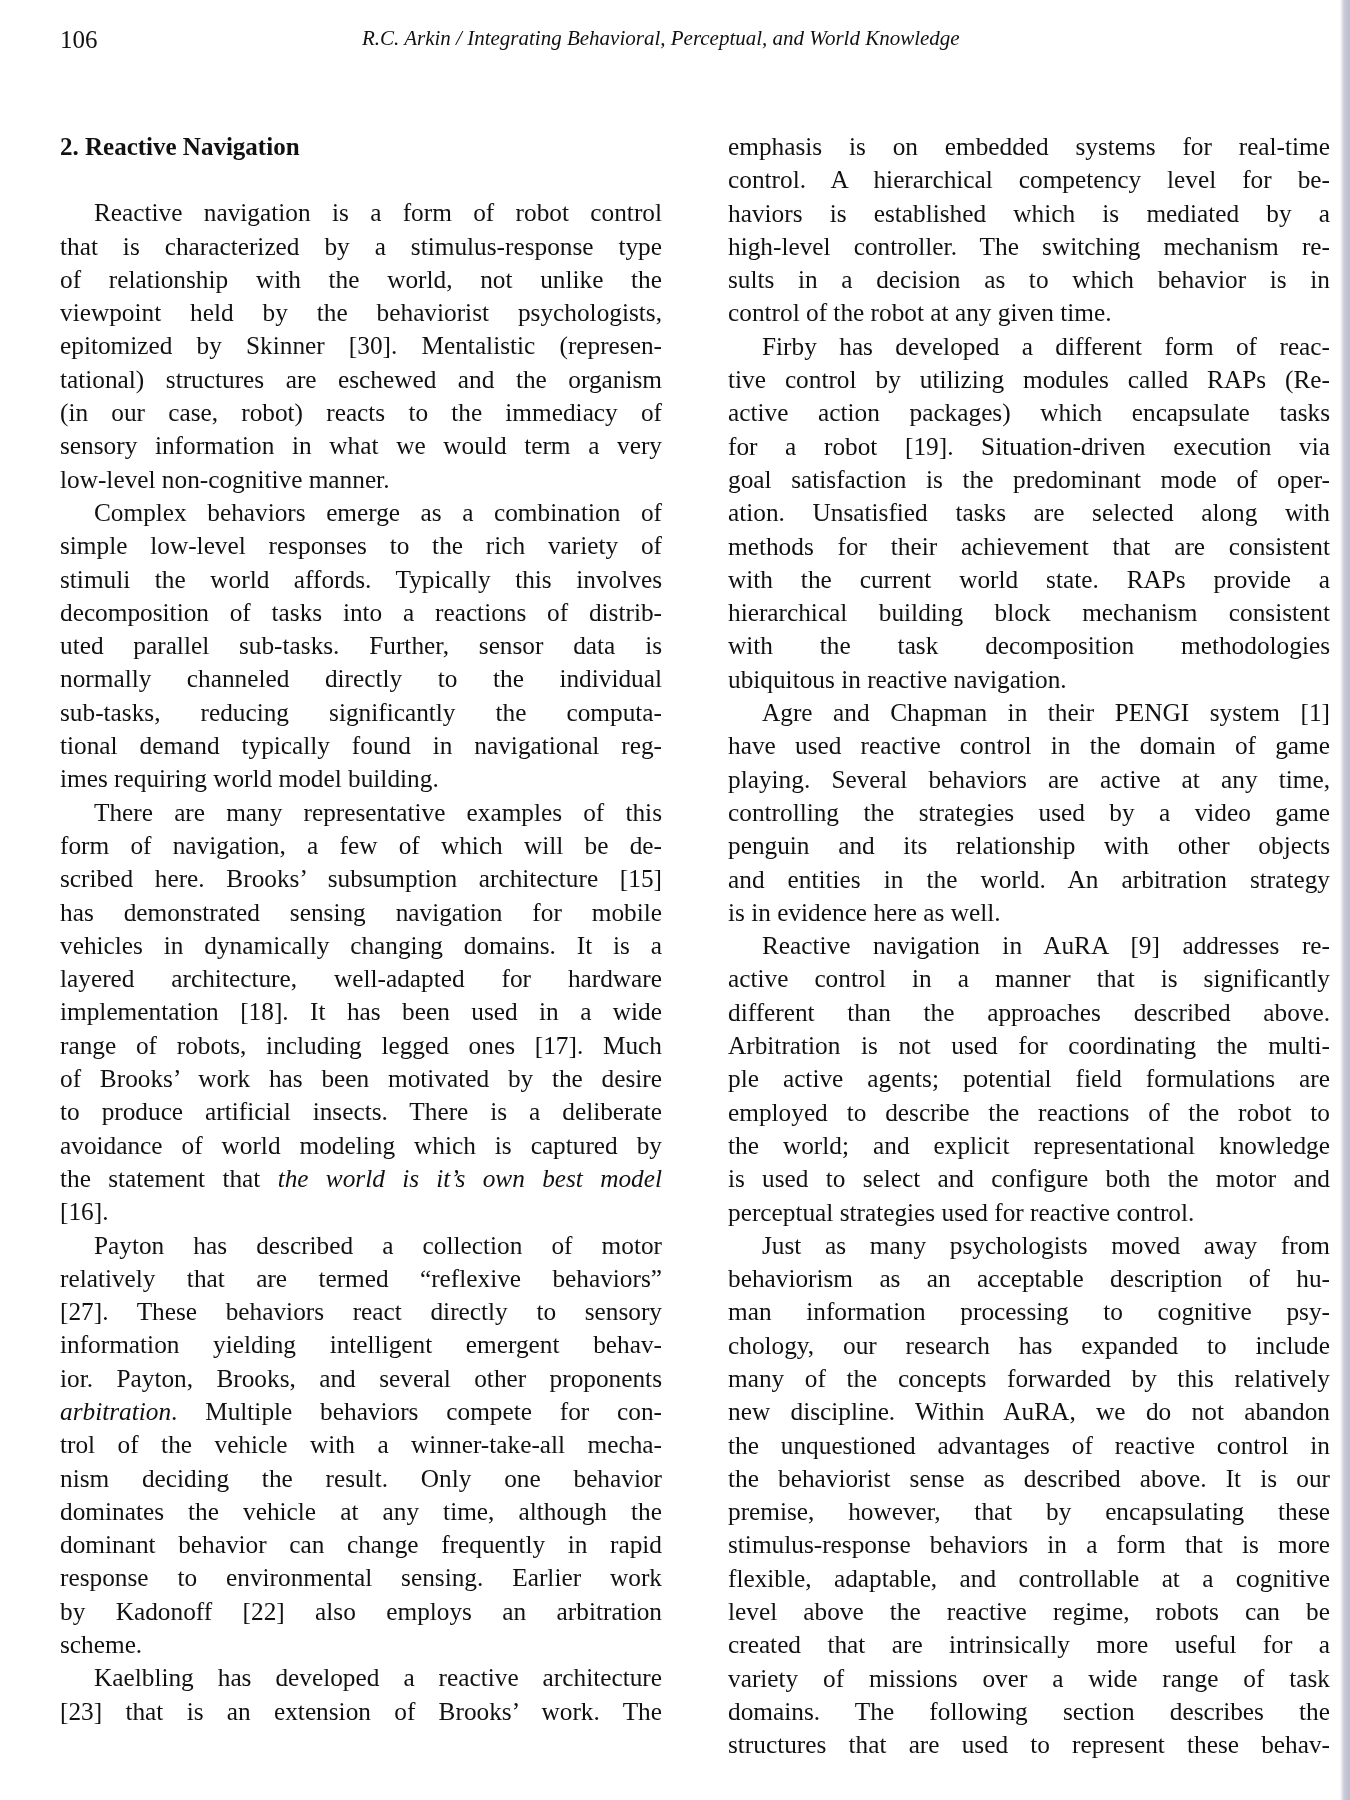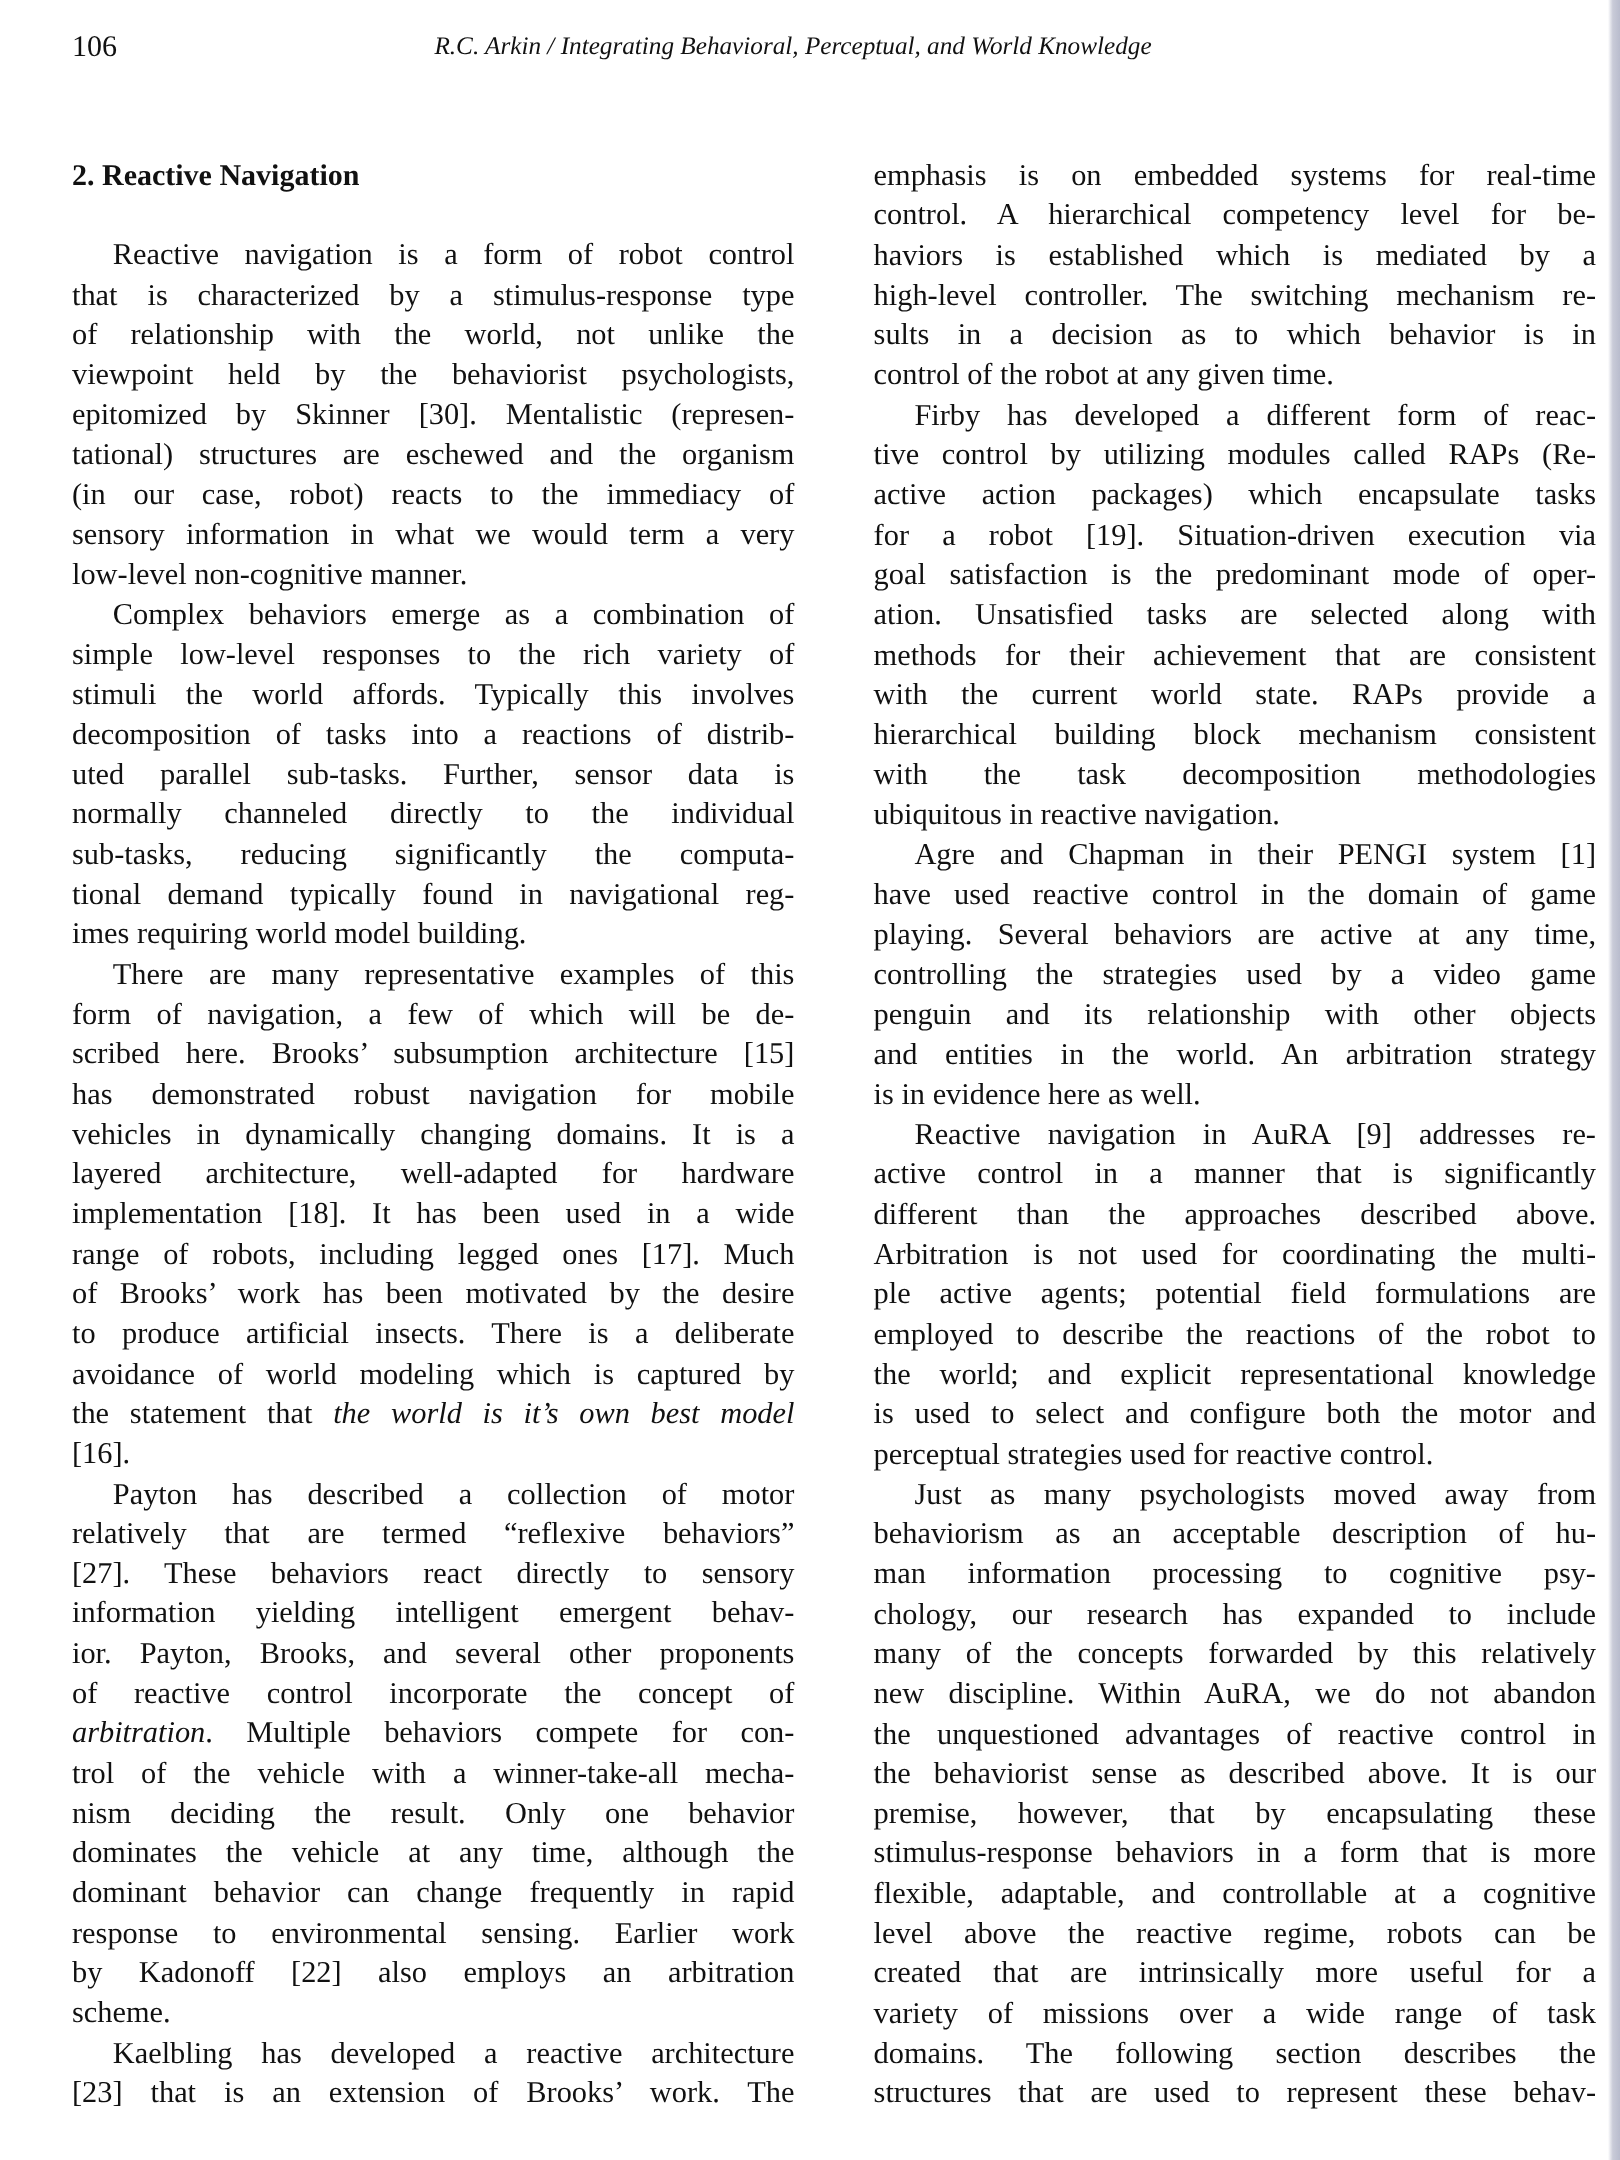--- a/index.html
+++ b/index.html
@@ -54,37 +54,36 @@
   <span class="line">decomposition of tasks into a reactions of distrib-</span>
   <span class="line">uted parallel sub-tasks. Further, sensor data is</span>
   <span class="line">normally channeled directly to the individual</span>
   <span class="line">sub-tasks, reducing significantly the computa-</span>
   <span class="line">tional demand typically found in navigational reg-</span>
   <span class="line last">imes requiring world model building.</span>
 
   <span class="line indent">There are many representative examples of this</span>
   <span class="line">form of navigation, a few of which will be de-</span>
   <span class="line">scribed here. Brooks’ subsumption architecture [15]</span>
-  <span class="line">has demonstrated robust navigation for mobile</span>
+  <span class="line">has demonstrated sensing navigation for mobile</span>
   <span class="line">vehicles in dynamically changing domains. It is a</span>
   <span class="line">layered architecture, well-adapted for hardware</span>
   <span class="line">implementation [18]. It has been used in a wide</span>
   <span class="line">range of robots, including legged ones [17]. Much</span>
   <span class="line">of Brooks’ work has been motivated by the desire</span>
   <span class="line">to produce artificial insects. There is a deliberate</span>
   <span class="line">avoidance of world modeling which is captured by</span>
   <span class="line"><span>the statement that </span><span class="ital">the world is it’s own best model</span></span>
   <span class="line last">[16].</span>
 
   <span class="line indent">Payton has described a collection of motor</span>
   <span class="line">relatively that are termed “reflexive behaviors”</span>
   <span class="line">[27]. These behaviors react directly to sensory</span>
   <span class="line">information yielding intelligent emergent behav-</span>
   <span class="line">ior. Payton, Brooks, and several other proponents</span>
-  <span class="line">of reactive control incorporate the concept of</span>
   <span class="line"><span class="ital">arbitration</span><span>. Multiple behaviors compete for con-</span></span>
   <span class="line">trol of the vehicle with a winner-take-all mecha-</span>
   <span class="line">nism deciding the result. Only one behavior</span>
   <span class="line">dominates the vehicle at any time, although the</span>
   <span class="line">dominant behavior can change frequently in rapid</span>
   <span class="line">response to environmental sensing. Earlier work</span>
   <span class="line">by Kadonoff [22] also employs an arbitration</span>
   <span class="line last">scheme.</span>
 
   <span class="line indent">Kaelbling has developed a reactive architecture</span>

